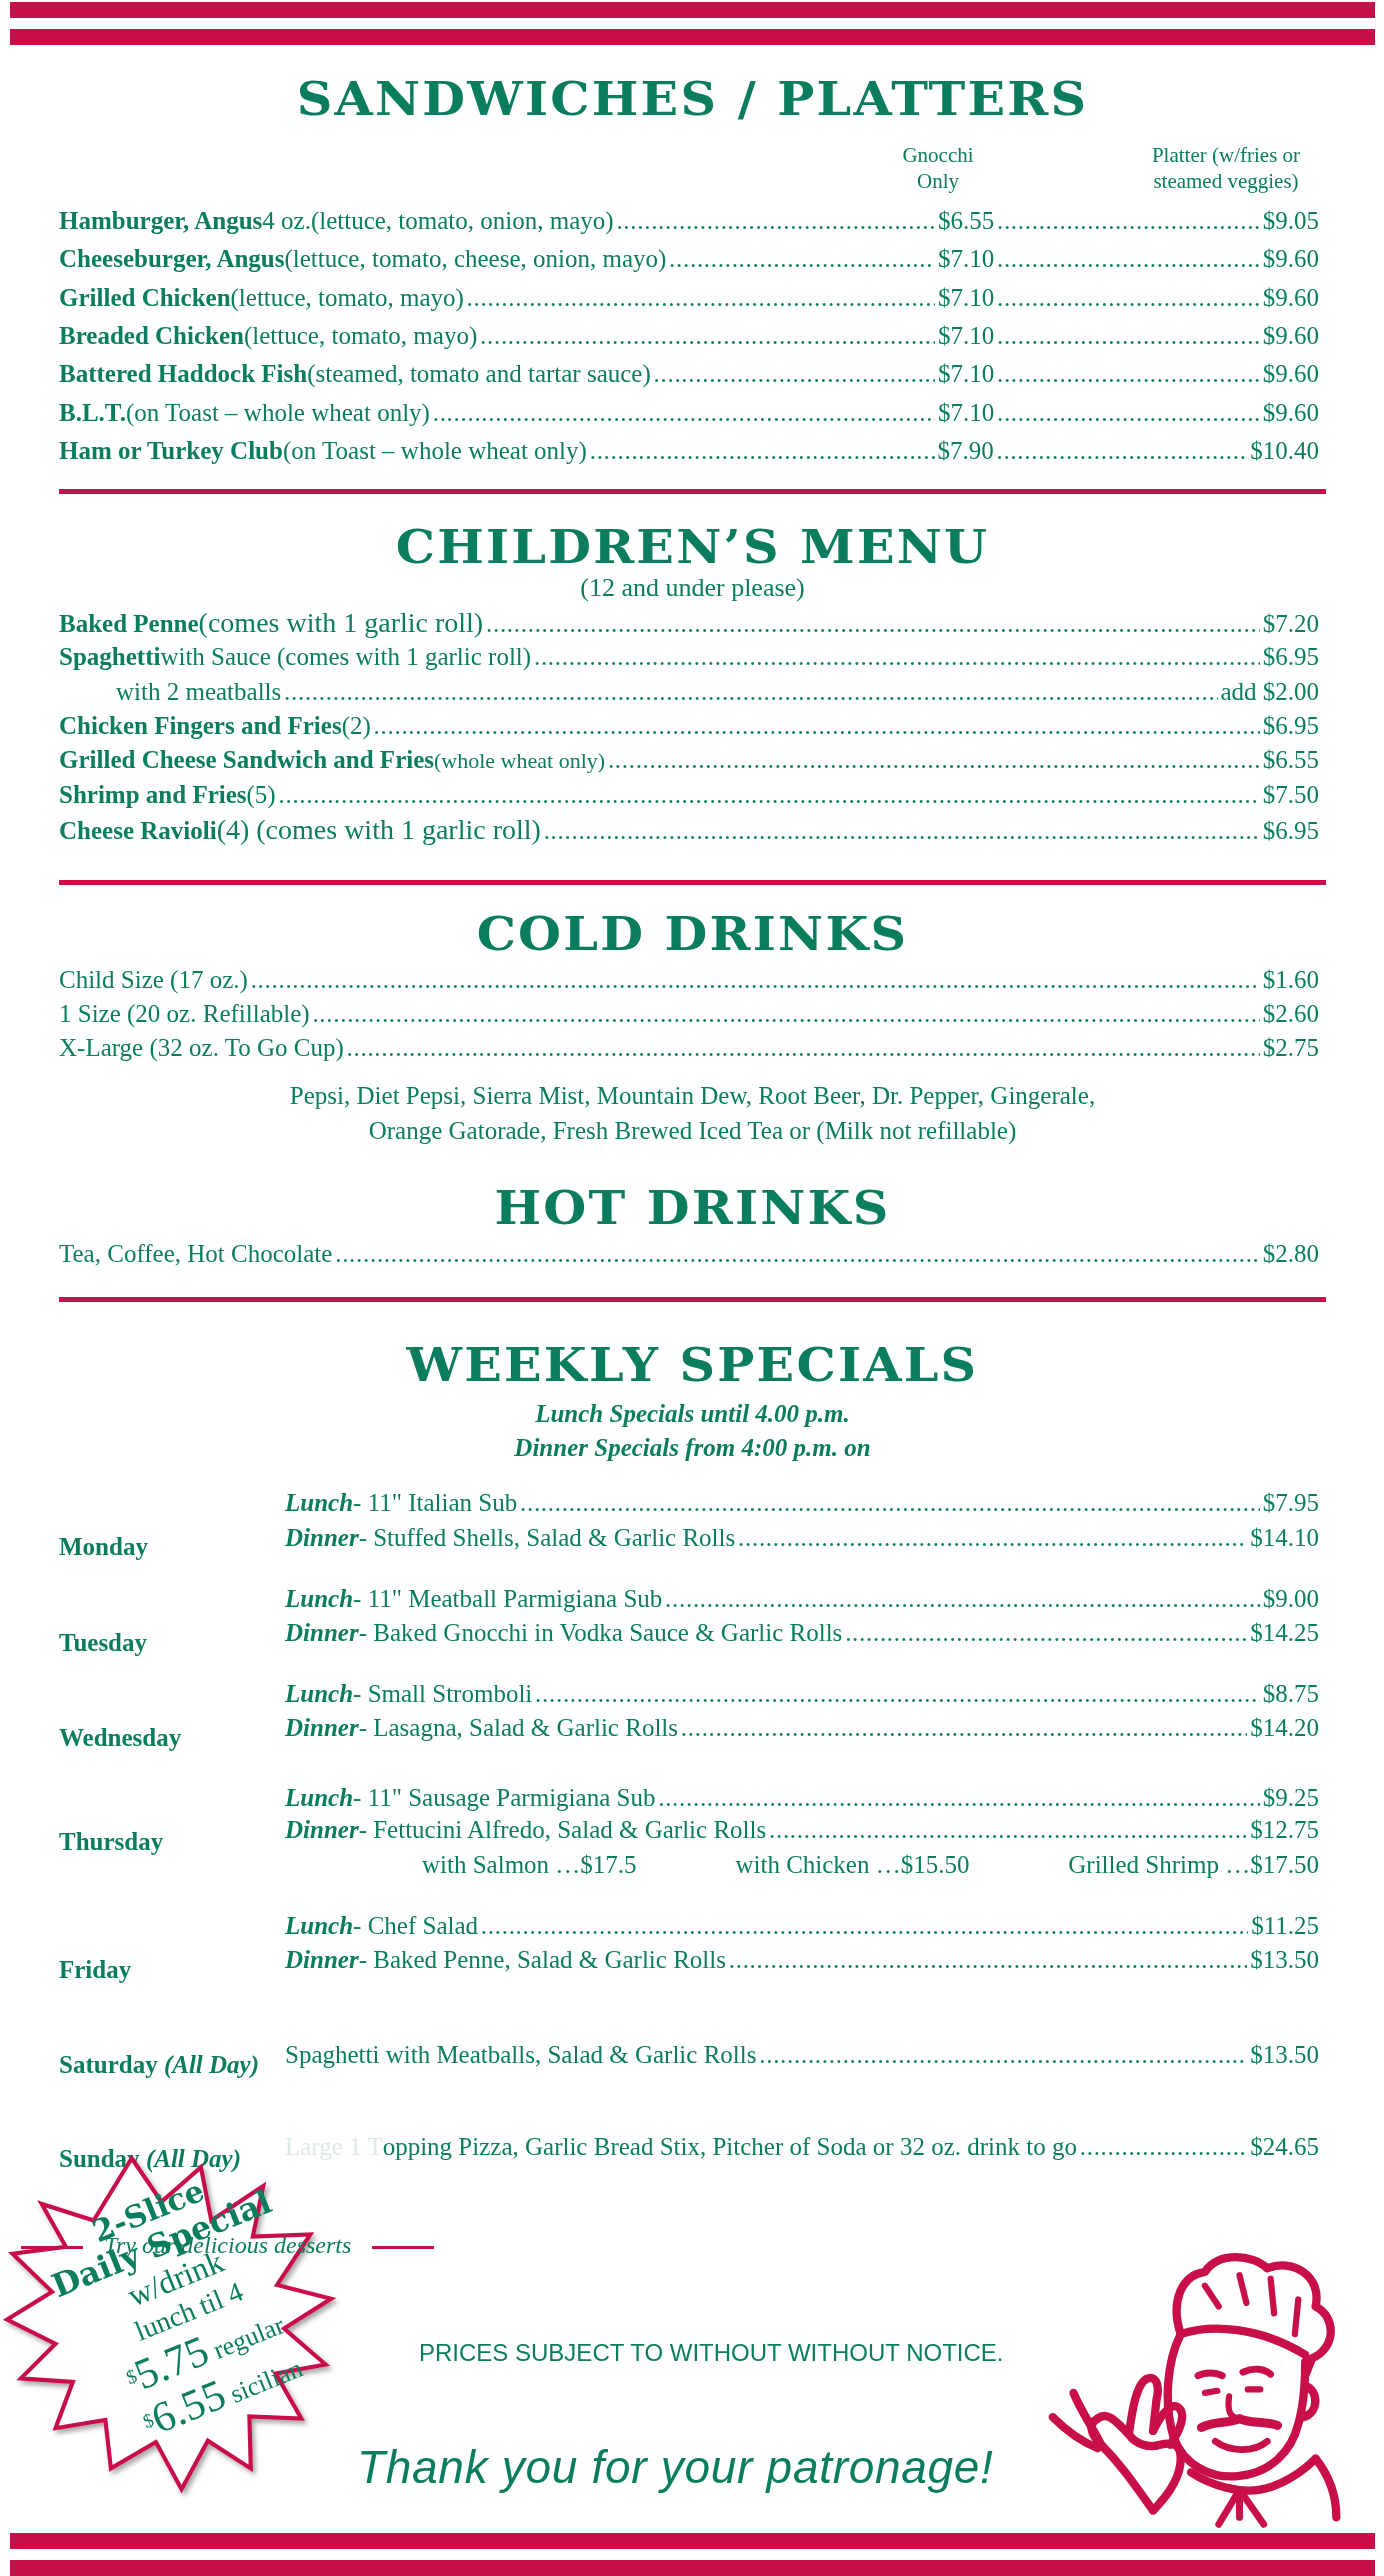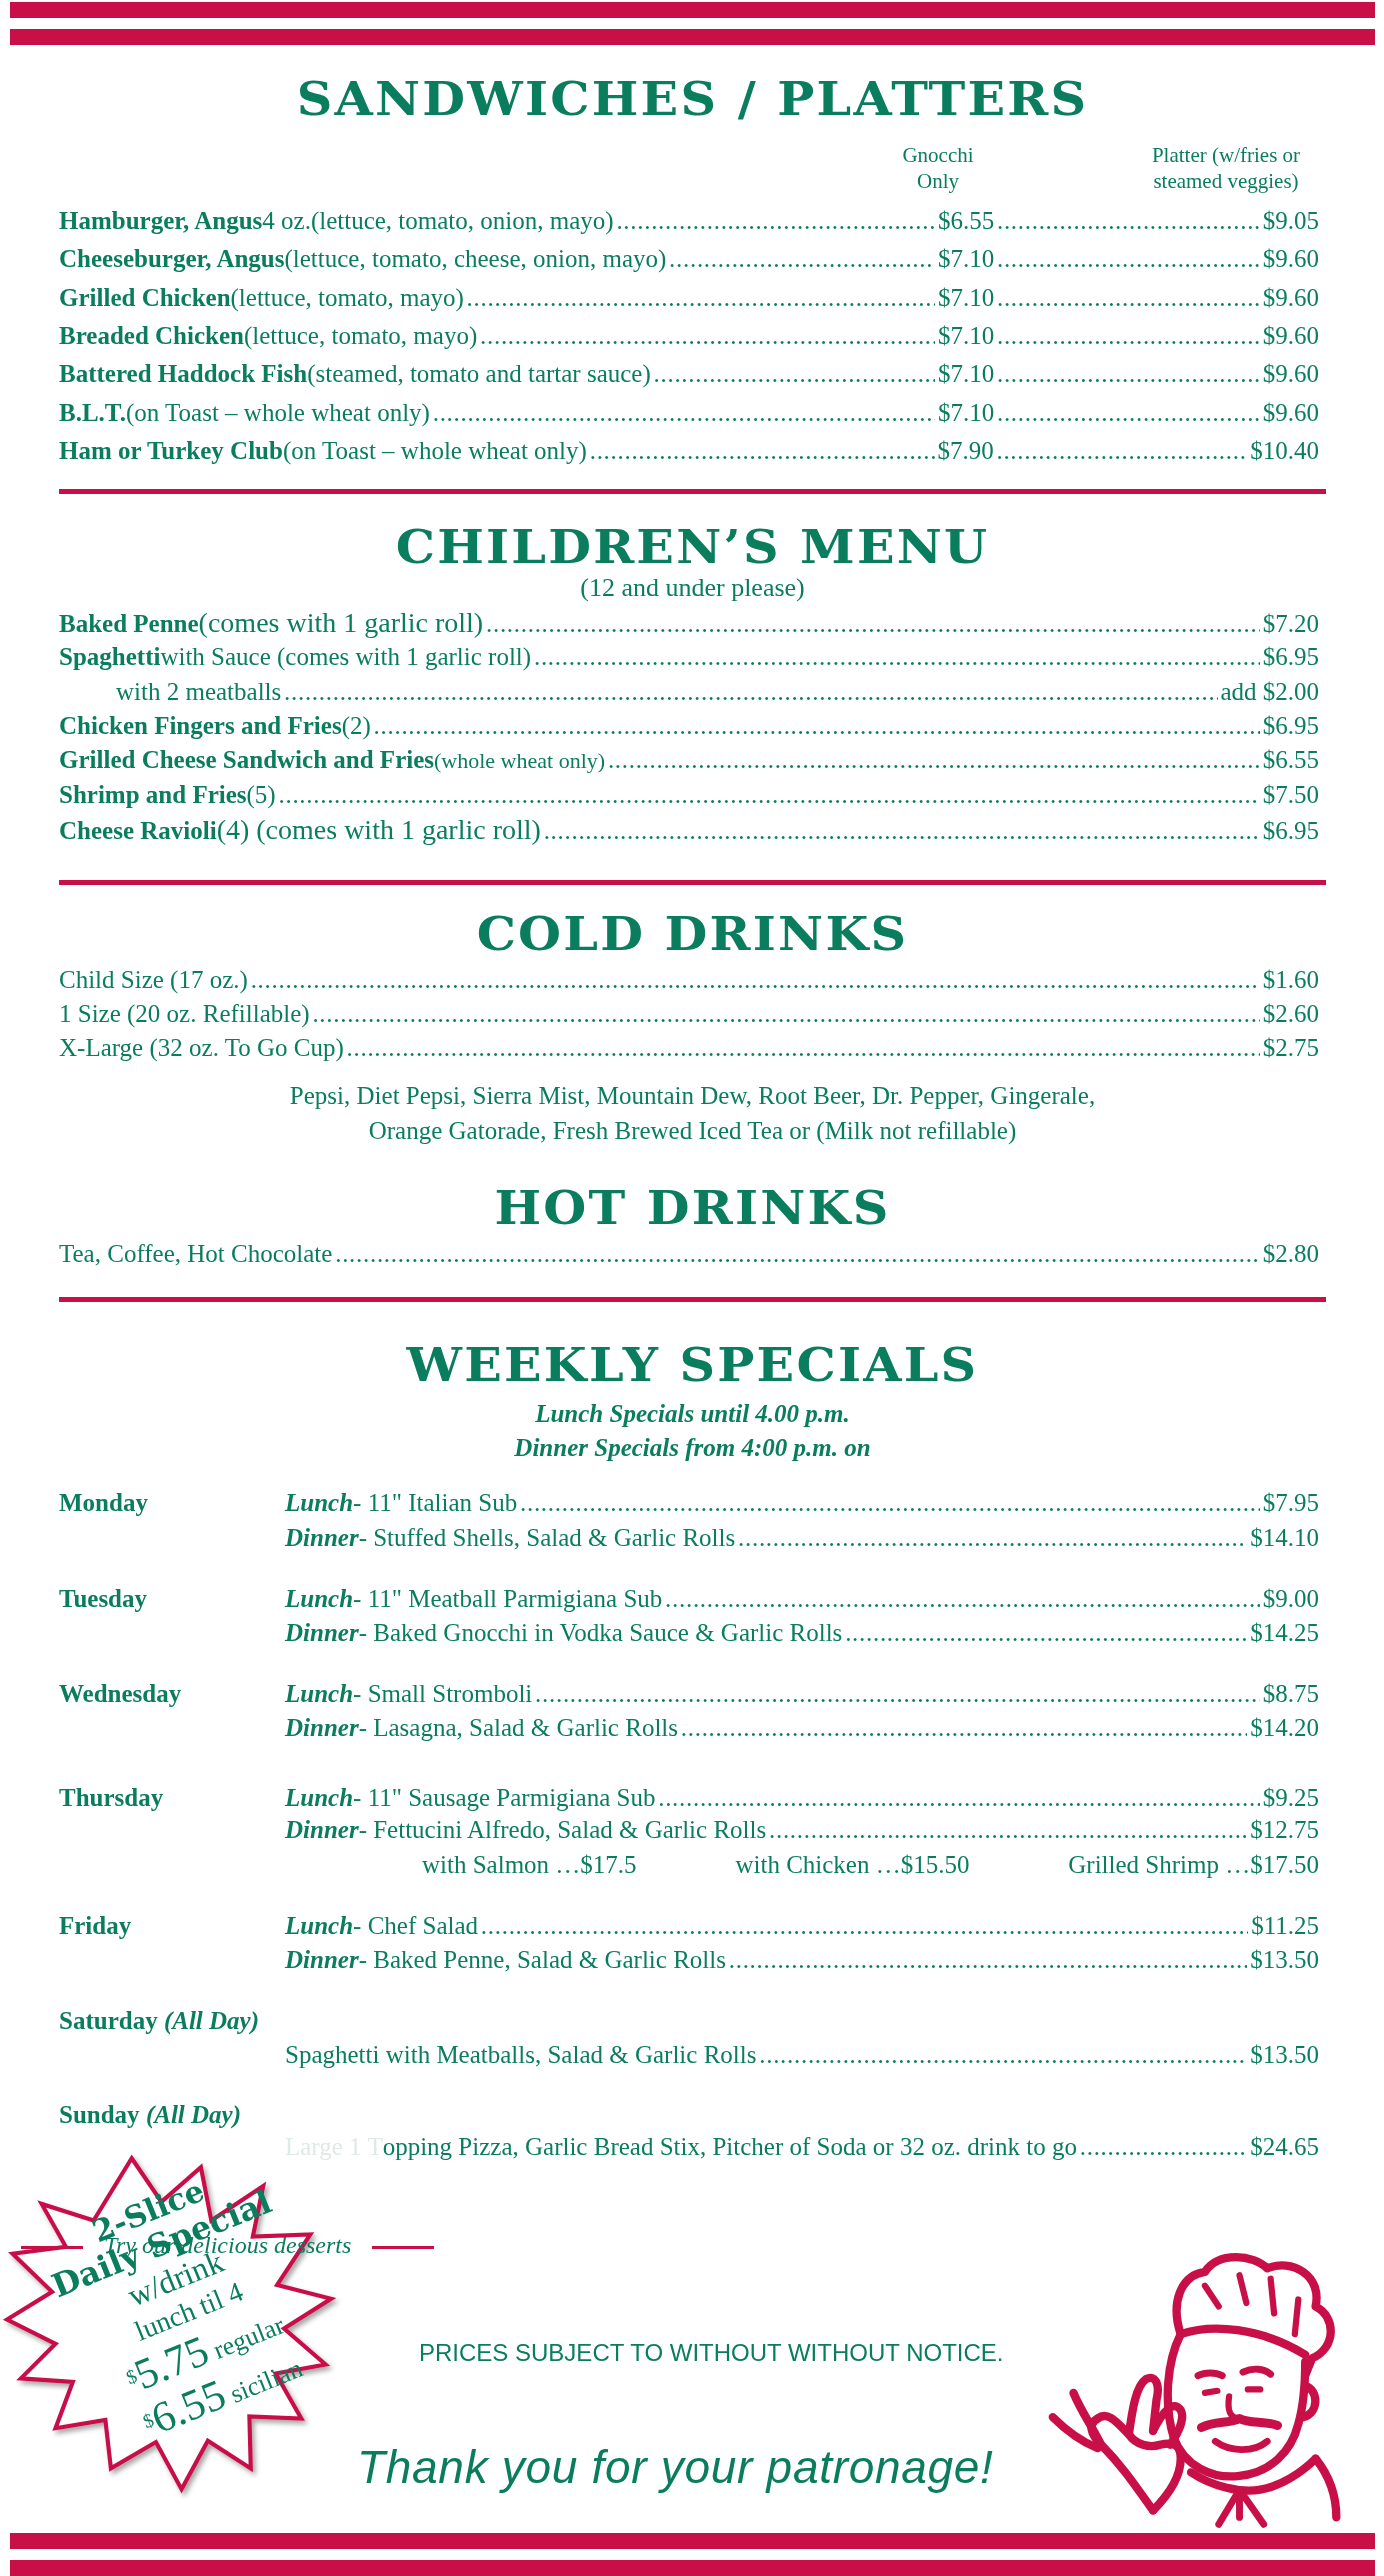--- a/index.html
+++ b/index.html
@@ -13,21 +13,21 @@
   .sub { position:absolute; left:0; width:1385px; text-align:center; font-size:26px; line-height:1; }
   .sub.italic { font-style:italic; font-weight:bold; font-size:25px; }
   .row { position:absolute; left:59px; width:1260px; display:flex; align-items:baseline;
          font-size:25px; line-height:1; white-space:nowrap; }
   .row .name { font-weight:bold; }
   .row .desc { }
   .leader { flex:1; overflow:hidden; margin:0 2.8px; }
   .leader::after { content:"........................................................................................................................................................................................................................................................................................................................................................"; letter-spacing:0.7px; }
   .price { }
   .colhdr { position:absolute; text-align:center; font-size:21px; line-height:26px; }
-  .day { position:absolute; left:59px; font-weight:bold; font-size:25px; line-height:1; }
+  .day { position:absolute; left:59px; font-weight:bold; font-size:25px; line-height:1;margin-top:44px; }
   .day i { font-weight:bold; }
   .sp-row { position:absolute; left:285px; width:1034px; display:flex; align-items:baseline;
             font-size:25px; line-height:1; white-space:nowrap; }
   .sp-row .kind { font-style:italic; font-weight:bold; }
   .fade { color:#dfe9e5; }
   .addons { position:absolute; left:422px; width:897px; display:flex; justify-content:space-between;
             font-size:25px; line-height:1; white-space:nowrap; }
   .desserts { position:absolute; left:0; width:1385px; top:2233px; text-align:left;
               font-style:italic; font-size:24px; line-height:1; }
   .desserts .dash { display:inline-block; width:62px; height:2.1px; background:#c80f48;

